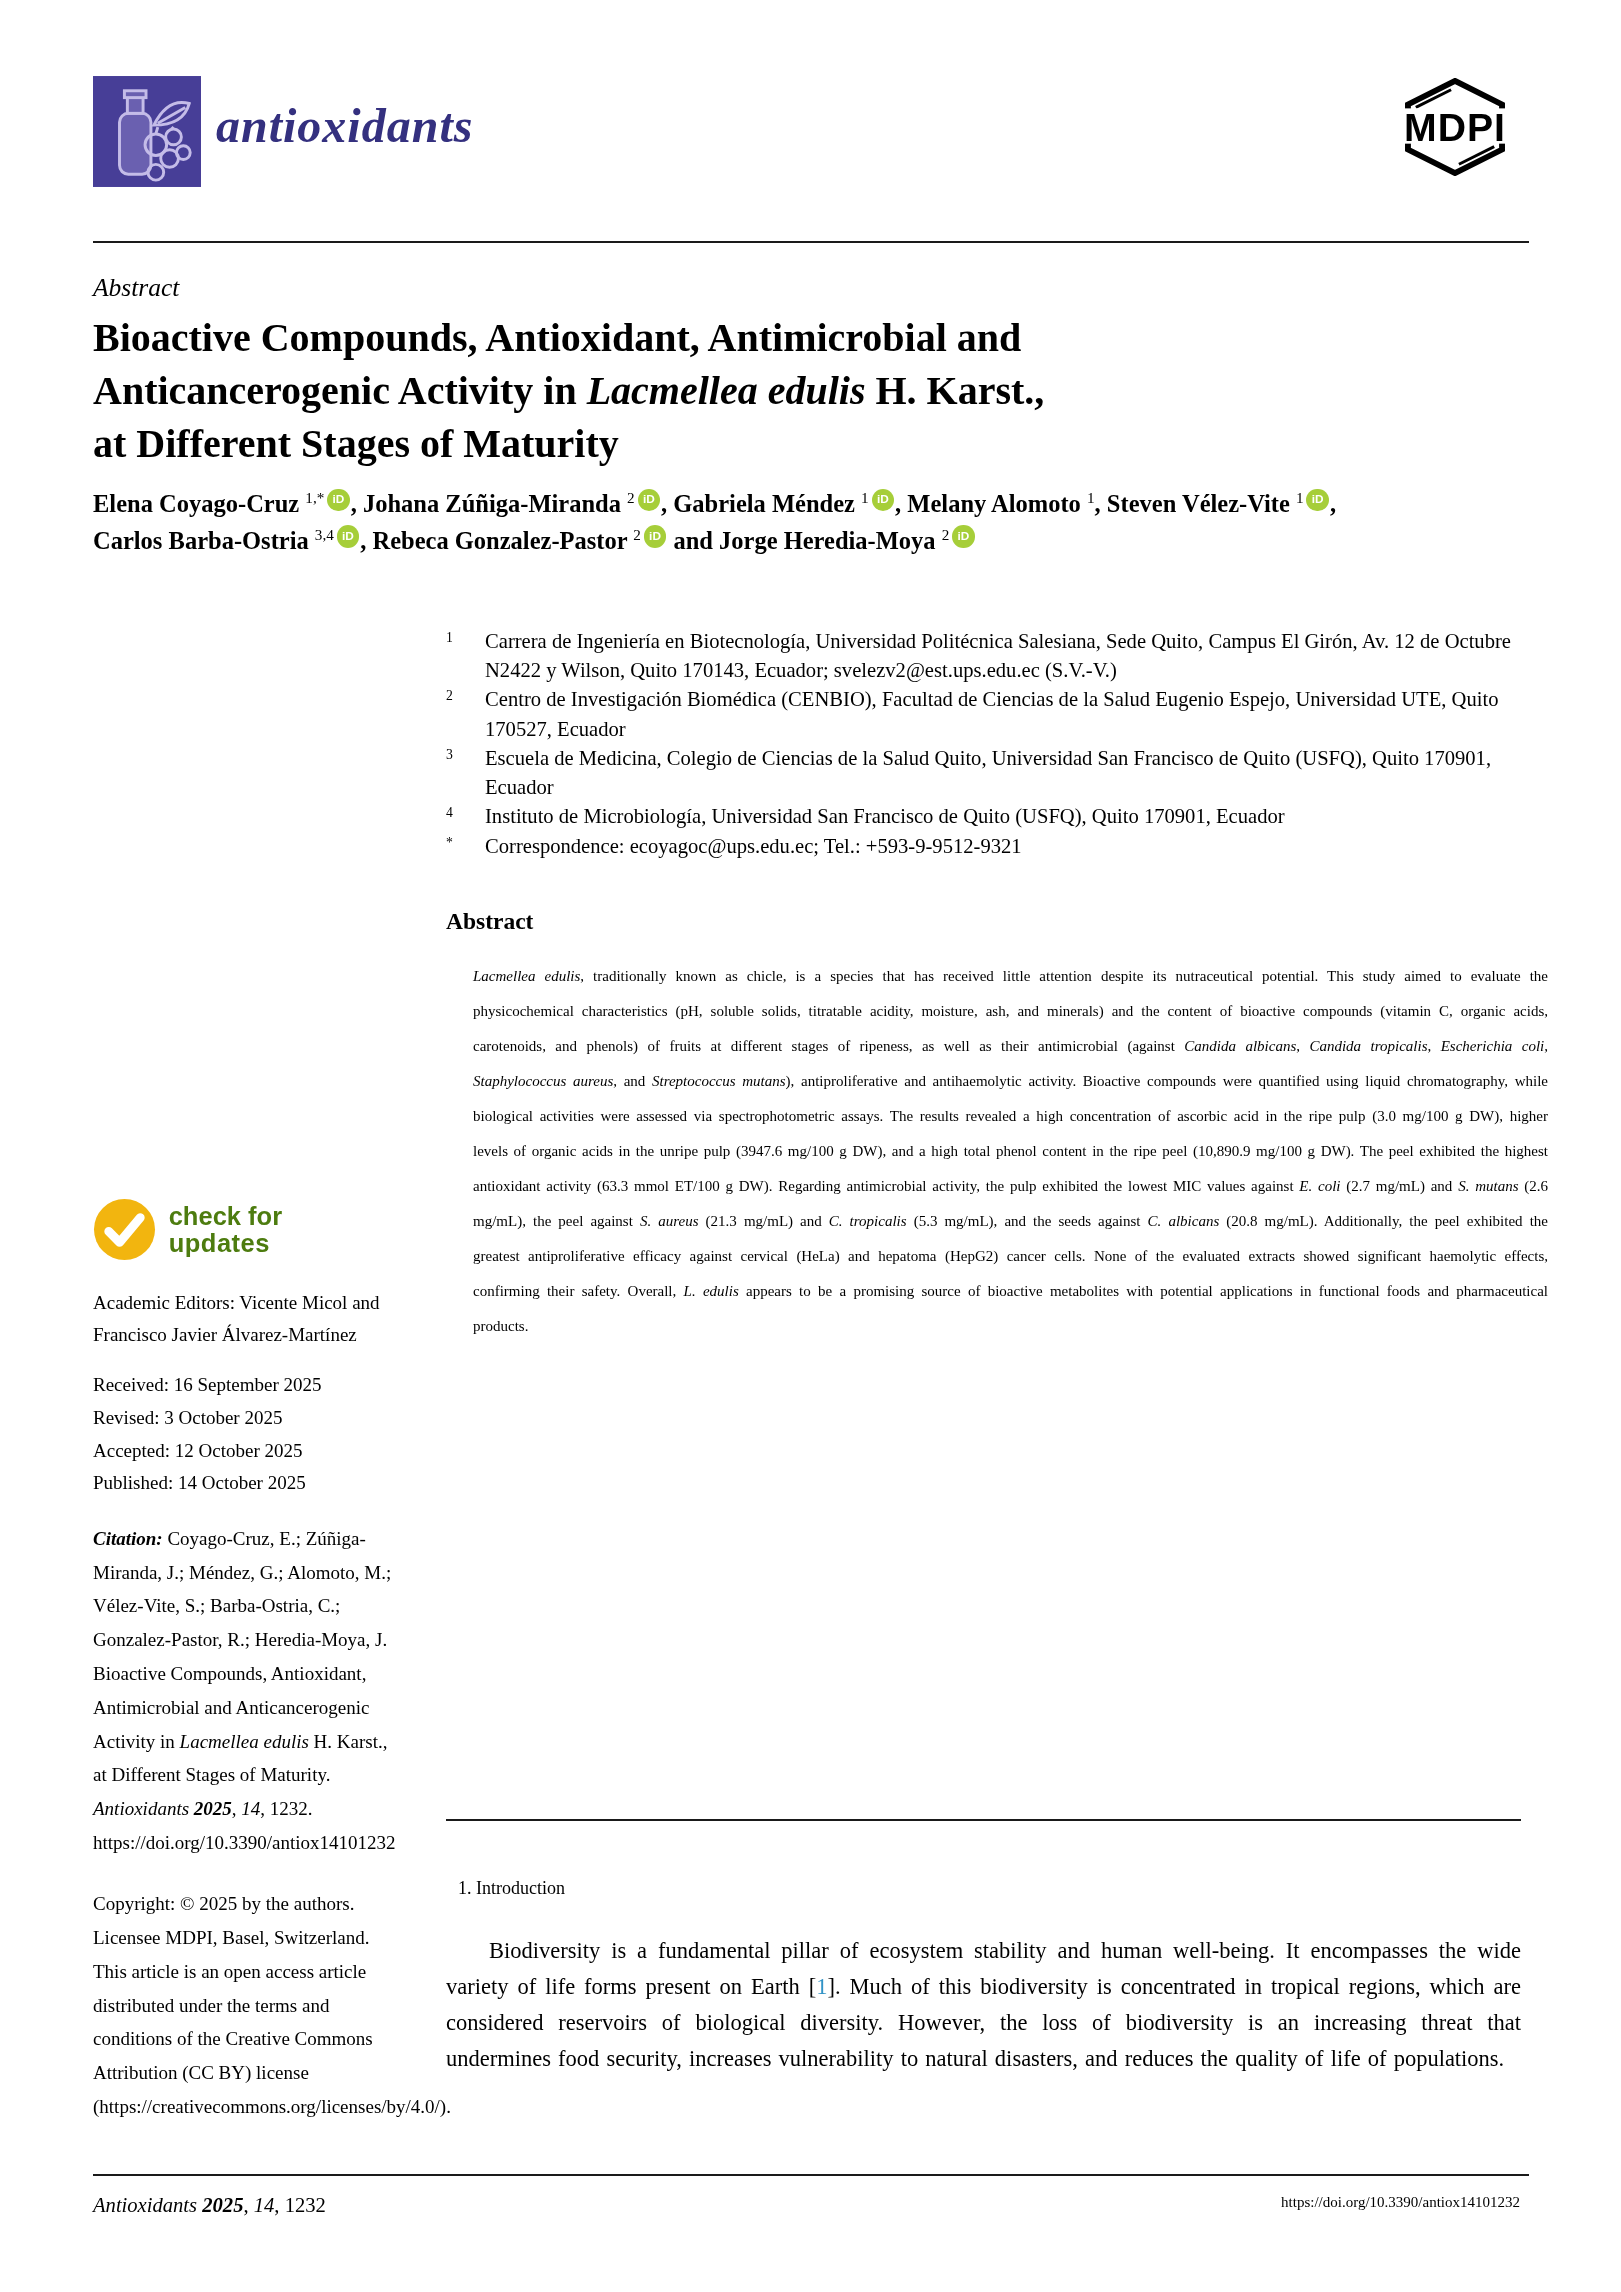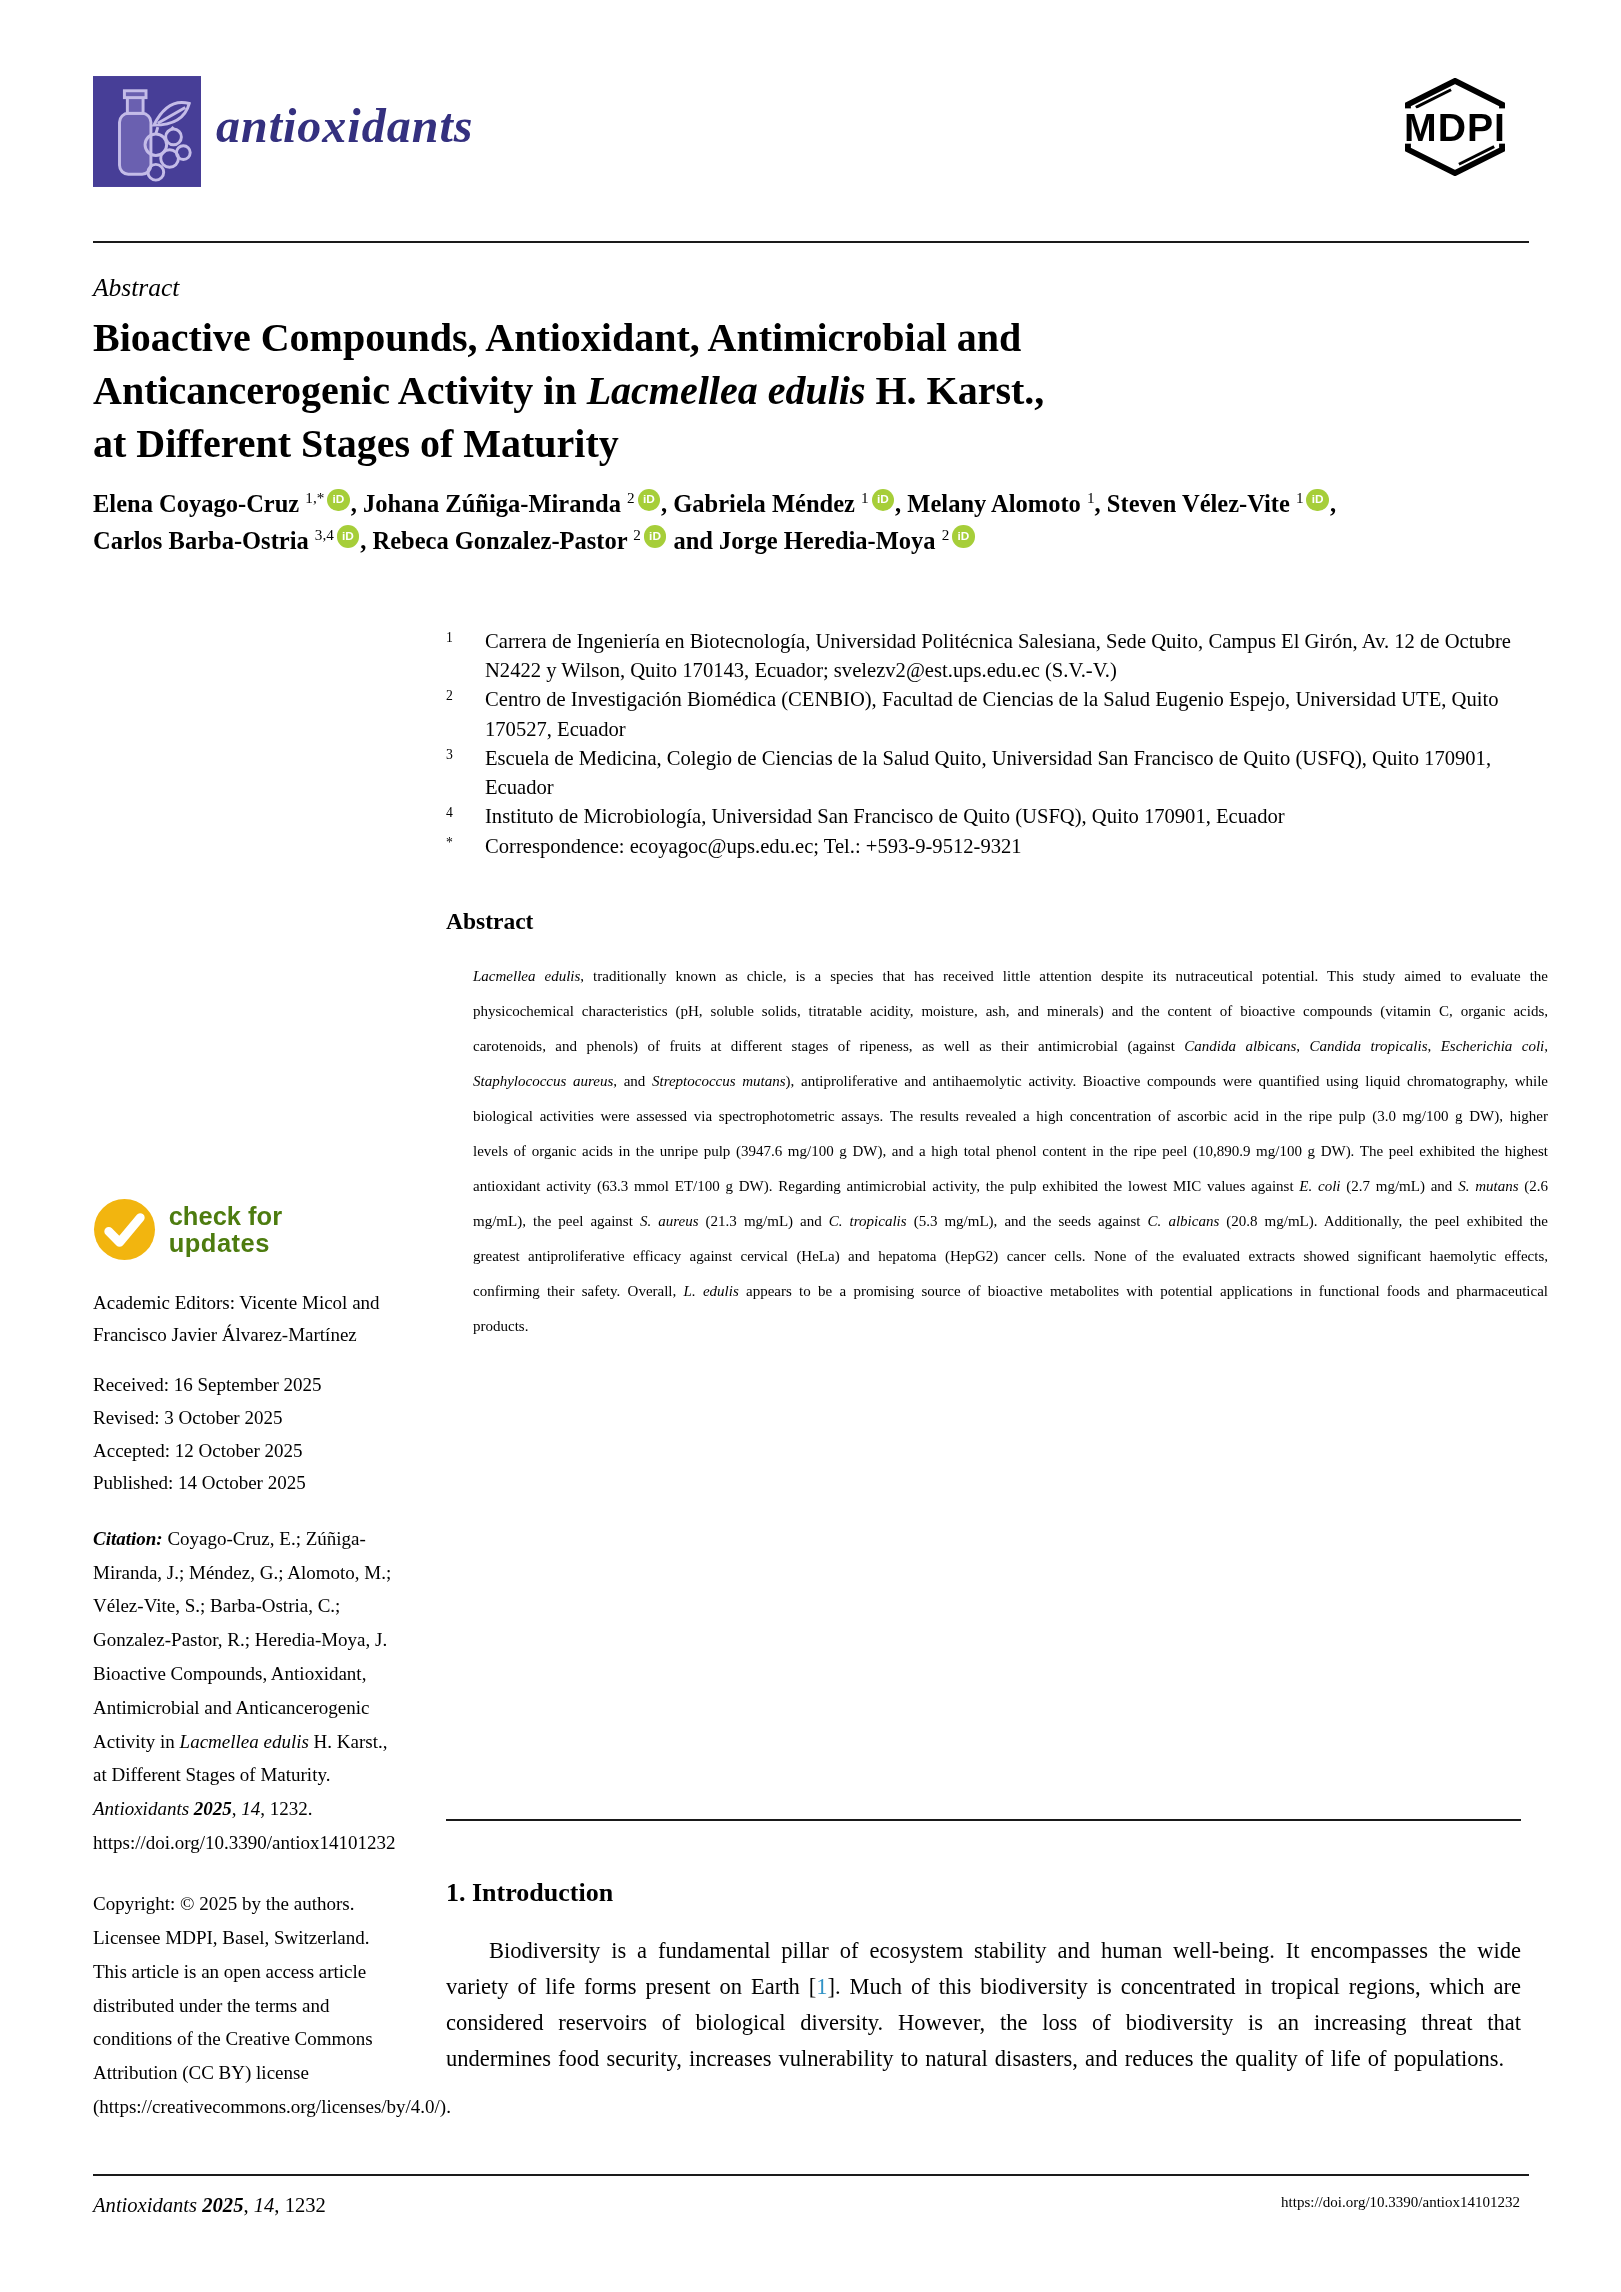--- a/index.html
+++ b/index.html
@@ -37,21 +37,21 @@
   .citation{margin-top:21.6px;line-height:1.78;}
   .copyright{margin-top:27.4px;line-height:1.78;}
 
   
   .abs-head{position:absolute;left:446px;top:908px;font-size:23.5px;font-weight:700;}
   .abs-text{position:absolute;left:446px;top:959px;width:1075px;text-align:justify;
             font-size:15px;line-height:35px;word-spacing:1.5px;margin-left:27px;}
   .keywords{position:absolute;left:446px;top:1707px;width:1075px;text-align:justify;
             font-size:22.5px;line-height:35px;}
   .mid-rule{position:absolute;left:446px;top:1819px;width:1075px;height:2px;background:#1a1a1a;}
-  .intro-head{position:absolute;left:446px;top:1878px;font-size:26px;font-weight:700;}
+  .intro-head{position:absolute;left:458px;top:1878px;font-size:18px;font-weight:400;}
   .intro-text{position:absolute;left:446px;top:1933px;width:1075px;text-align:justify;
               font-size:22.5px;line-height:36px;text-indent:43px;word-spacing:1.5px;}
 
   
   .rule-bottom{position:absolute;left:93px;top:2174px;width:1436px;height:2px;background:#1a1a1a;}
   .footer-left{position:absolute;left:93px;top:2194px;font-size:20.6px;}
   .footer-right{position:absolute;right:84px;top:2194px;font-size:15px;}
 
   
   .seg-i{font-style:italic;}

